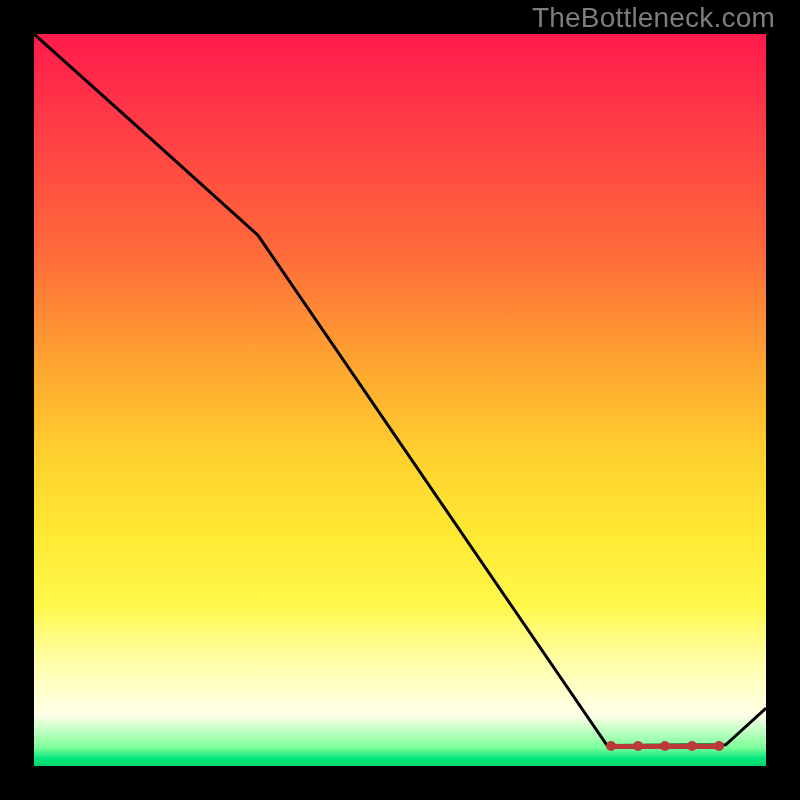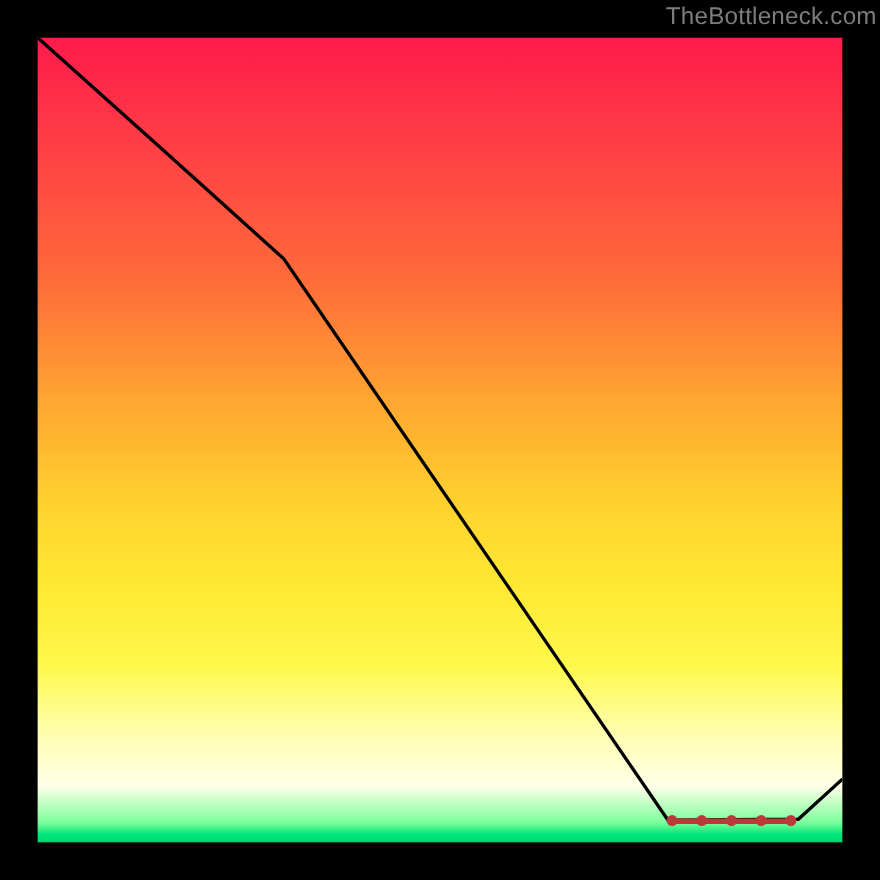--- a/index.html
+++ b/index.html
@@ -13,23 +13,23 @@
   }
   .root {
     position: relative;
     width: 800px;
     height: 800px;
     background: #000;
   }
   .attribution {
     position: absolute;
     top: 2px;
-    right: 3px;
+    right: 25px;
     color: #7d7d7d;
-    font-size: 22px;
+    font-size: 28px;
     font-weight: 500;
     letter-spacing: 0.2px;
   }
   
   .plot {
     position: absolute;
     left: 34px;
     top: 34px;
     width: 732px;   
     height: 732px;  

